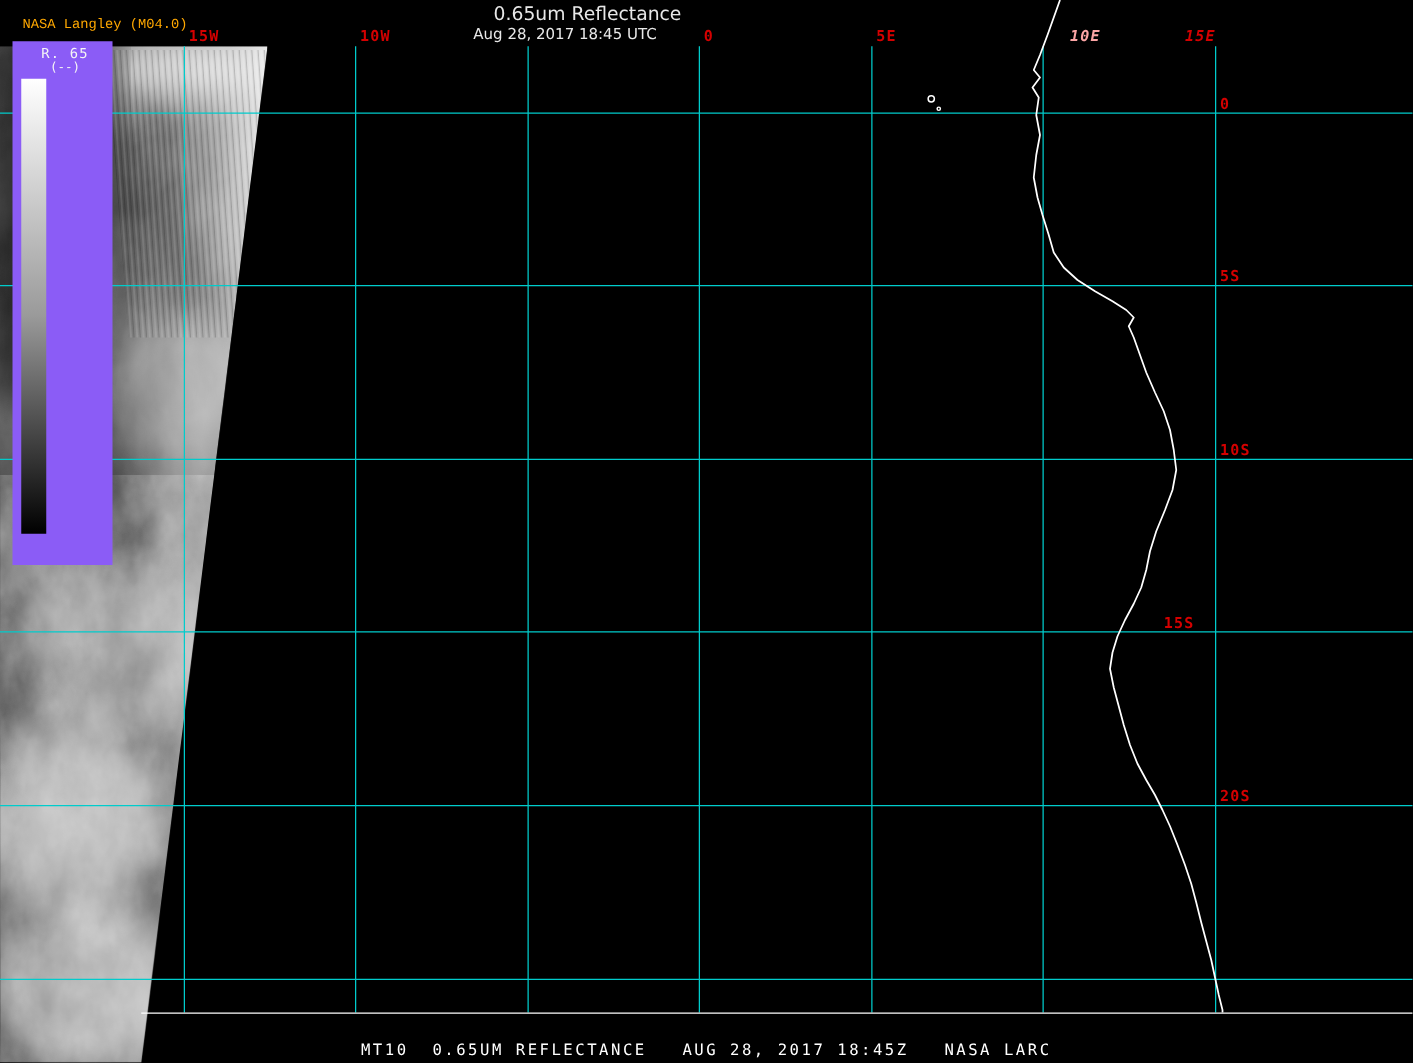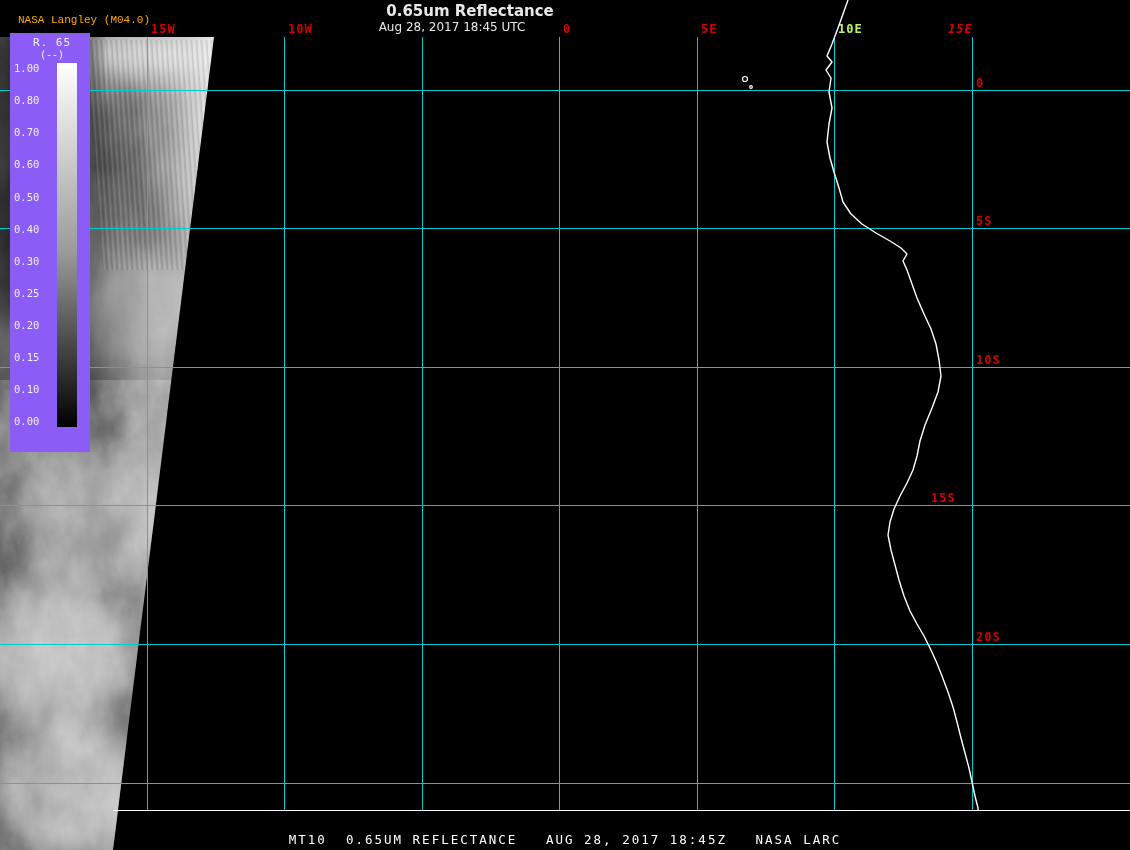--- a/index.html
+++ b/index.html
@@ -31,21 +31,21 @@
   .legend-units { color:#f5f5f5; font:10px "DejaVu Sans Mono", monospace;
     text-align:center; }
   .legend-body { display:flex; margin-top:3px; height:364px; }
   .legend-ticks { display:flex; flex-direction:column; justify-content:space-between;
     width:40px; }
   .tick { color:#f0f0f0; font:10.5px "DejaVu Sans Mono", monospace; line-height:1; }
   .legend-bar { width:20px; height:100%; margin-left:3px; }
   .agency { position:absolute; top:14px; left:18px; color:#ffa800; font-size:11px;
     z-index:6;font-family:Liberation Mono, monospace; }
   .title { position:absolute; top:2px; left:470px; transform:translateX(-50%);
-    color:#e8e8e8; font-size:15px; z-index:6; white-space:nowrap;font-weight:bold; }
+    color:#e8e8e8; font-size:15px; z-index:6; white-space:nowrap; }
   .datetime { position:absolute; top:20px; left:452px; transform:translateX(-50%);
     color:#e8e8e8; font-size:12px; z-index:6; white-space:nowrap; }
   .footer-caption {
     position:absolute; bottom:3px; left:50%; transform:translateX(-50%);
     color:#ffffff; font:12.5px "DejaVu Sans Mono", monospace; letter-spacing:2px;
     white-space:pre; z-index:6;
   }
 </style>
 </head>
 <body>
@@ -101,21 +101,21 @@
       <div class="gv" style="left: 147px; top: 37px; height: 773px; background: rgb(0, 204, 204);"></div>
       <div class="lon-label" style="left: 151px; color: rgb(212, 0, 0);">15W</div>
       <div class="gv" style="left: 284px; top: 37px; height: 773px; background: rgb(0, 204, 204);"></div>
       <div class="lon-label" style="left: 288px; color: rgb(212, 0, 0);">10W</div>
       <div class="gv" style="left: 422px; top: 37px; height: 773px; background: rgb(0, 204, 204);"></div>
       <div class="gv" style="left: 559px; top: 37px; height: 773px; background: rgb(0, 204, 204);"></div>
       <div class="lon-label" style="left: 563px; color: rgb(212, 0, 0);">0</div>
       <div class="gv" style="left: 697px; top: 37px; height: 773px; background: rgb(0, 204, 204);"></div>
       <div class="lon-label" style="left: 701px; color: rgb(212, 0, 0);">5E</div>
       <div class="gv" style="left: 834px; top: 37px; height: 773px; background: rgb(0, 204, 204);"></div>
-      <div class="lon-label" style="left: 838px; color: #bef264;">10E</div>
+      <div class="lon-label" style="left: 856px; color: #fca5a5; font-style: italic;">10E</div>
       <div class="gv" style="left: 972px; top: 37px; height: 773px; background: rgb(0, 204, 204);"></div>
       <div class="lon-label" style="left: 948px; color: rgb(212, 0, 0); font-style: italic;">15E</div>
       <div class="gh" style="top: 90px; left: 0px; width: 1130px; background: rgb(0, 204, 204);"></div>
       <div class="lat-label" style="top: 76px; left: 976px; color: rgb(212, 0, 0);">0</div>
       <div class="gh" style="top: 228px; left: 0px; width: 1130px; background: rgb(0, 204, 204);"></div>
       <div class="lat-label" style="top: 214px; left: 976px; color: rgb(212, 0, 0);">5S</div>
       <div class="gh" style="top: 367px; left: 0px; width: 1130px; background: rgb(0, 204, 204);"></div>
       <div class="lat-label" style="top: 353px; left: 976px; color: rgb(212, 0, 0);">10S</div>
       <div class="gh" style="top: 505px; left: 0px; width: 1130px; background: rgb(0, 204, 204);"></div>
       <div class="lat-label" style="top: 491px; left: 931px; color: rgb(212, 0, 0);">15S</div>
@@ -129,34 +129,20 @@
   <circle cx="745" cy="79" r="2.5" fill="none" stroke="#ffffff" stroke-width="1.2"></circle>
       <circle cx="751" cy="87" r="1.3" fill="none" stroke="#ffffff" stroke-width="1.2"></circle>
     </svg>
 
   <div class="bottom-rule"></div>
 
   <div class="legend">
     <div class="legend-title">R. 65</div>
     <div class="legend-units">(--)</div>
     <div class="legend-body">
-      <div class="legend-ticks">
-          <div class="tick">1.00</div>
-          <div class="tick">0.80</div>
-          <div class="tick">0.70</div>
-          <div class="tick">0.60</div>
-          <div class="tick">0.50</div>
-          <div class="tick">0.40</div>
-          <div class="tick">0.30</div>
-          <div class="tick">0.25</div>
-          <div class="tick">0.20</div>
-          <div class="tick">0.15</div>
-          <div class="tick">0.10</div>
-          <div class="tick">0.00</div>
-        </div>
       <div class="legend-bar" style="background: linear-gradient(rgb(255, 255, 255), rgb(154, 154, 154) 52%, rgb(0, 0, 0));"></div>
     </div>
   </div>
 
   <div class="agency">NASA Langley (M04.0)</div>
   <div class="title">0.65um Reflectance</div>
   <div class="datetime">Aug 28, 2017 18:45 UTC</div>
 
   <div class="footer-caption">MT10  0.65UM REFLECTANCE   AUG 28, 2017 18:45Z   NASA LARC</div>
 

